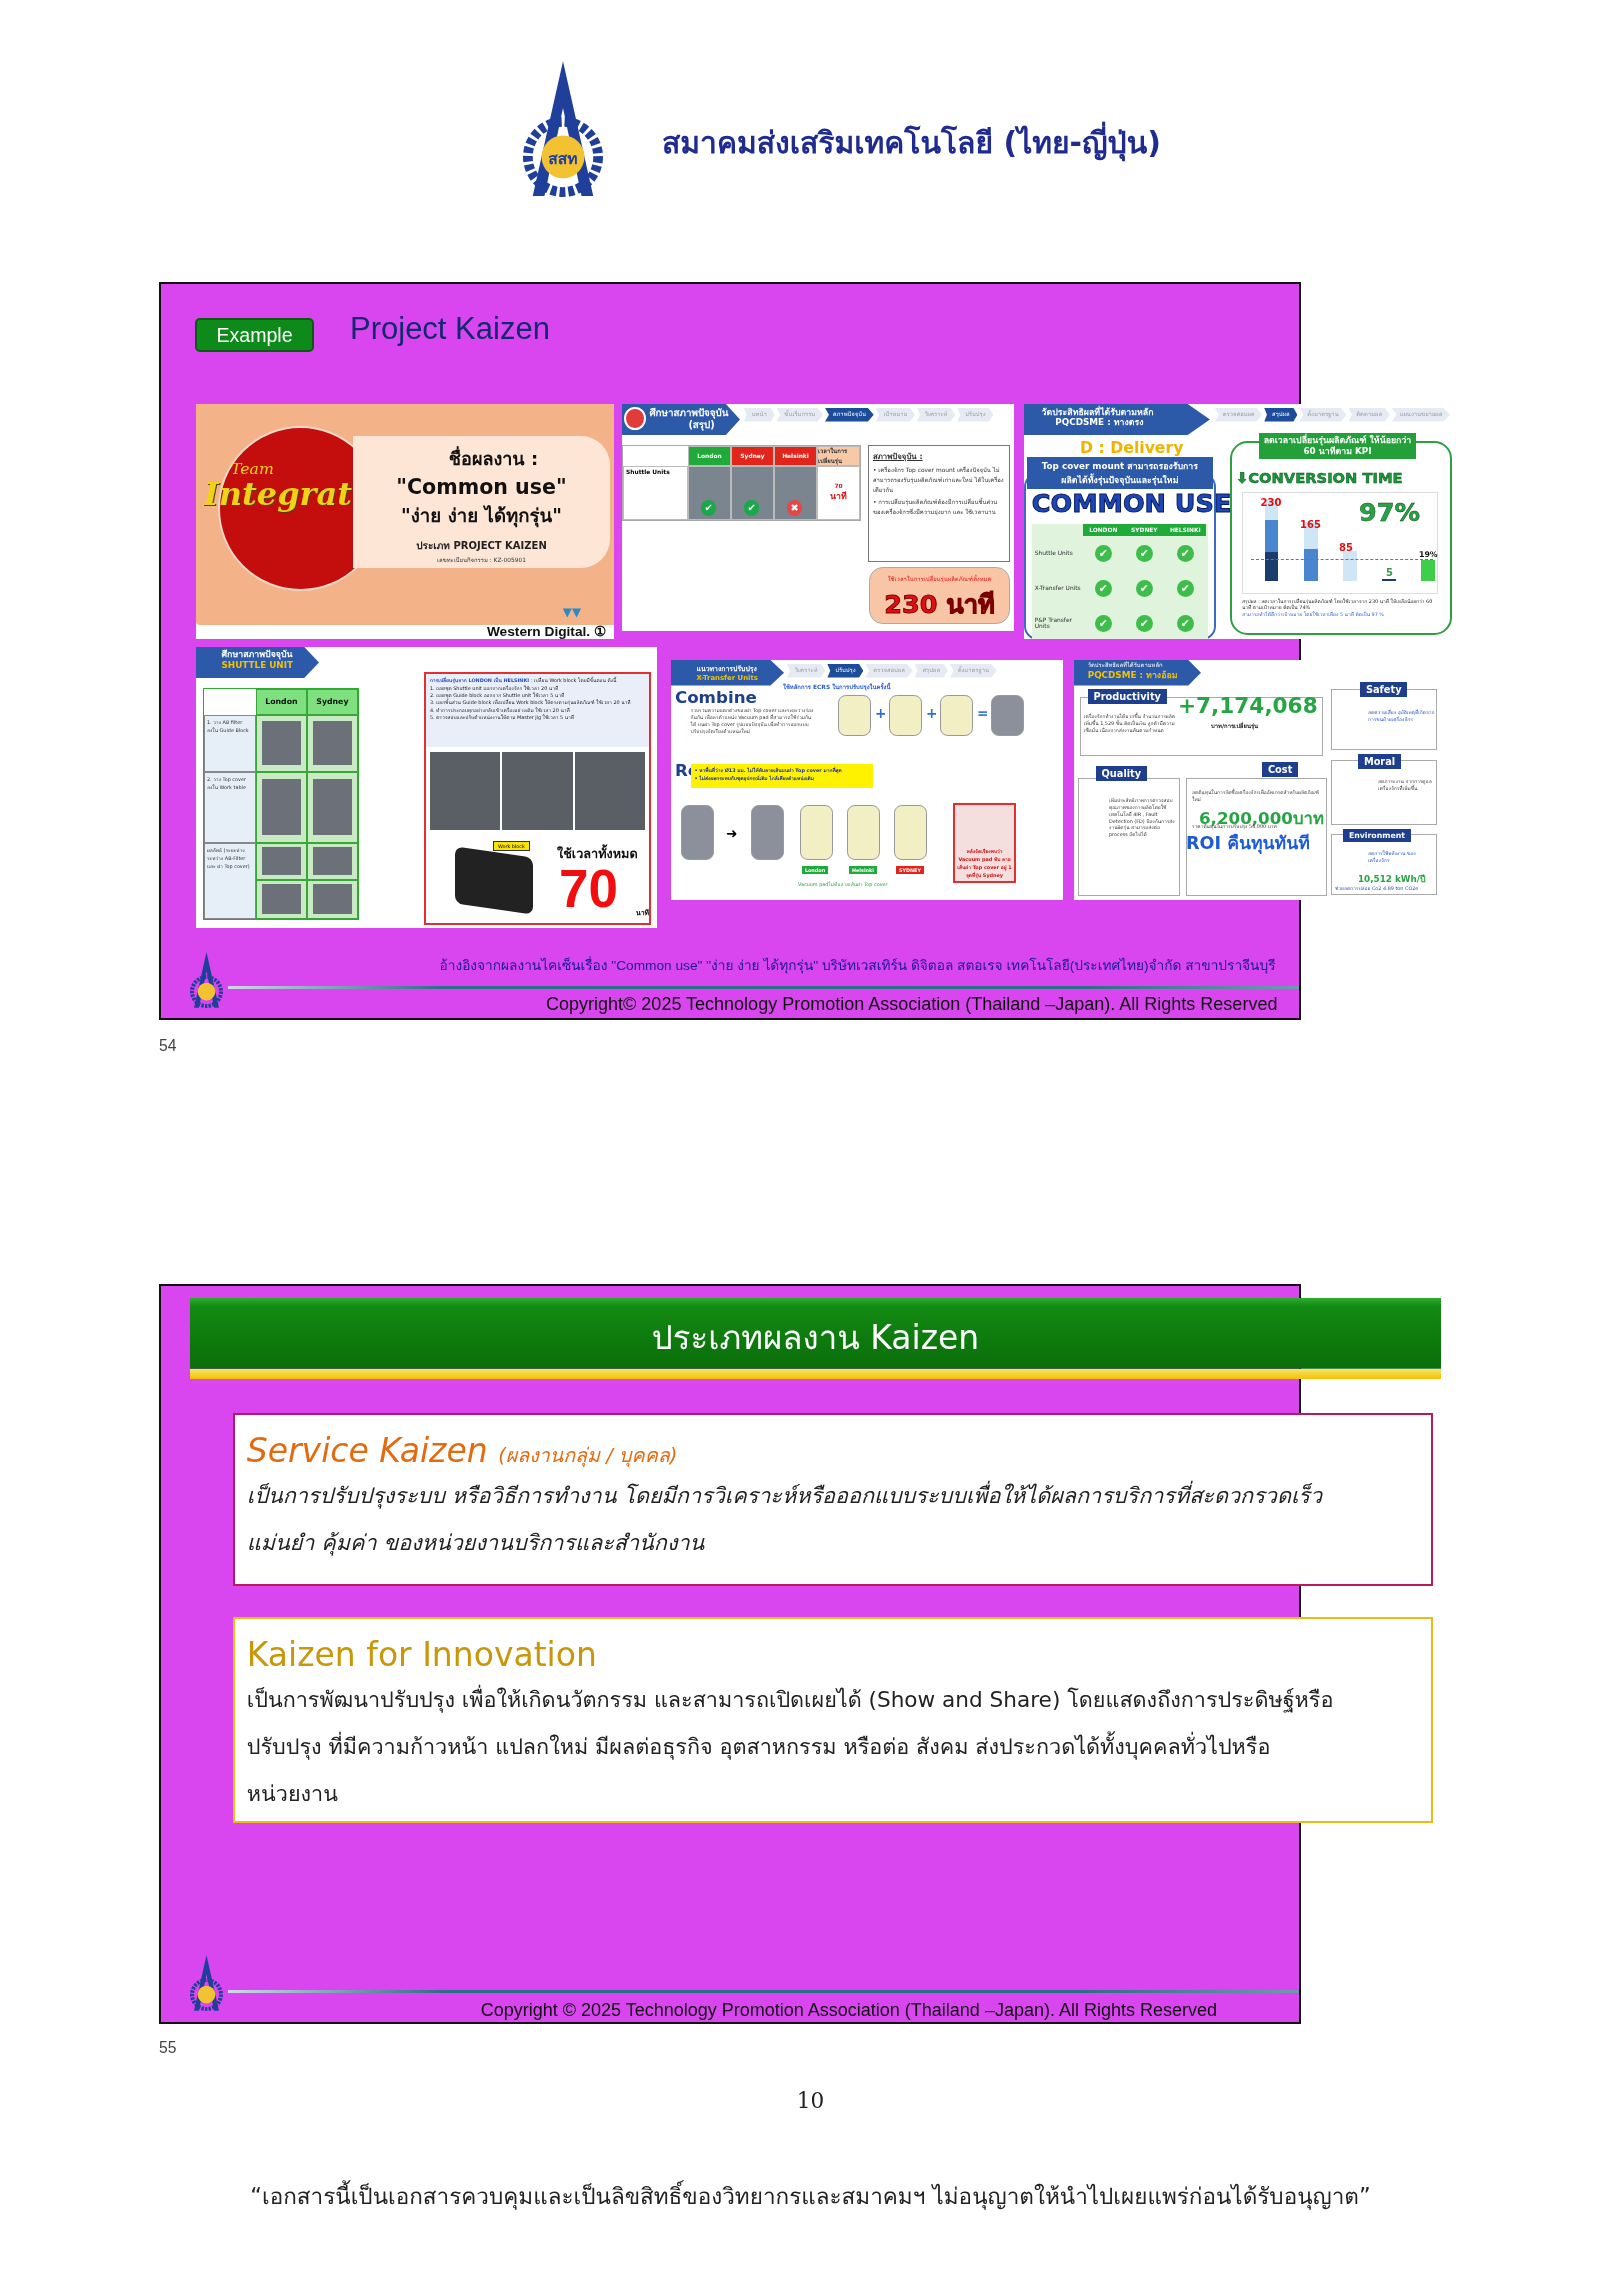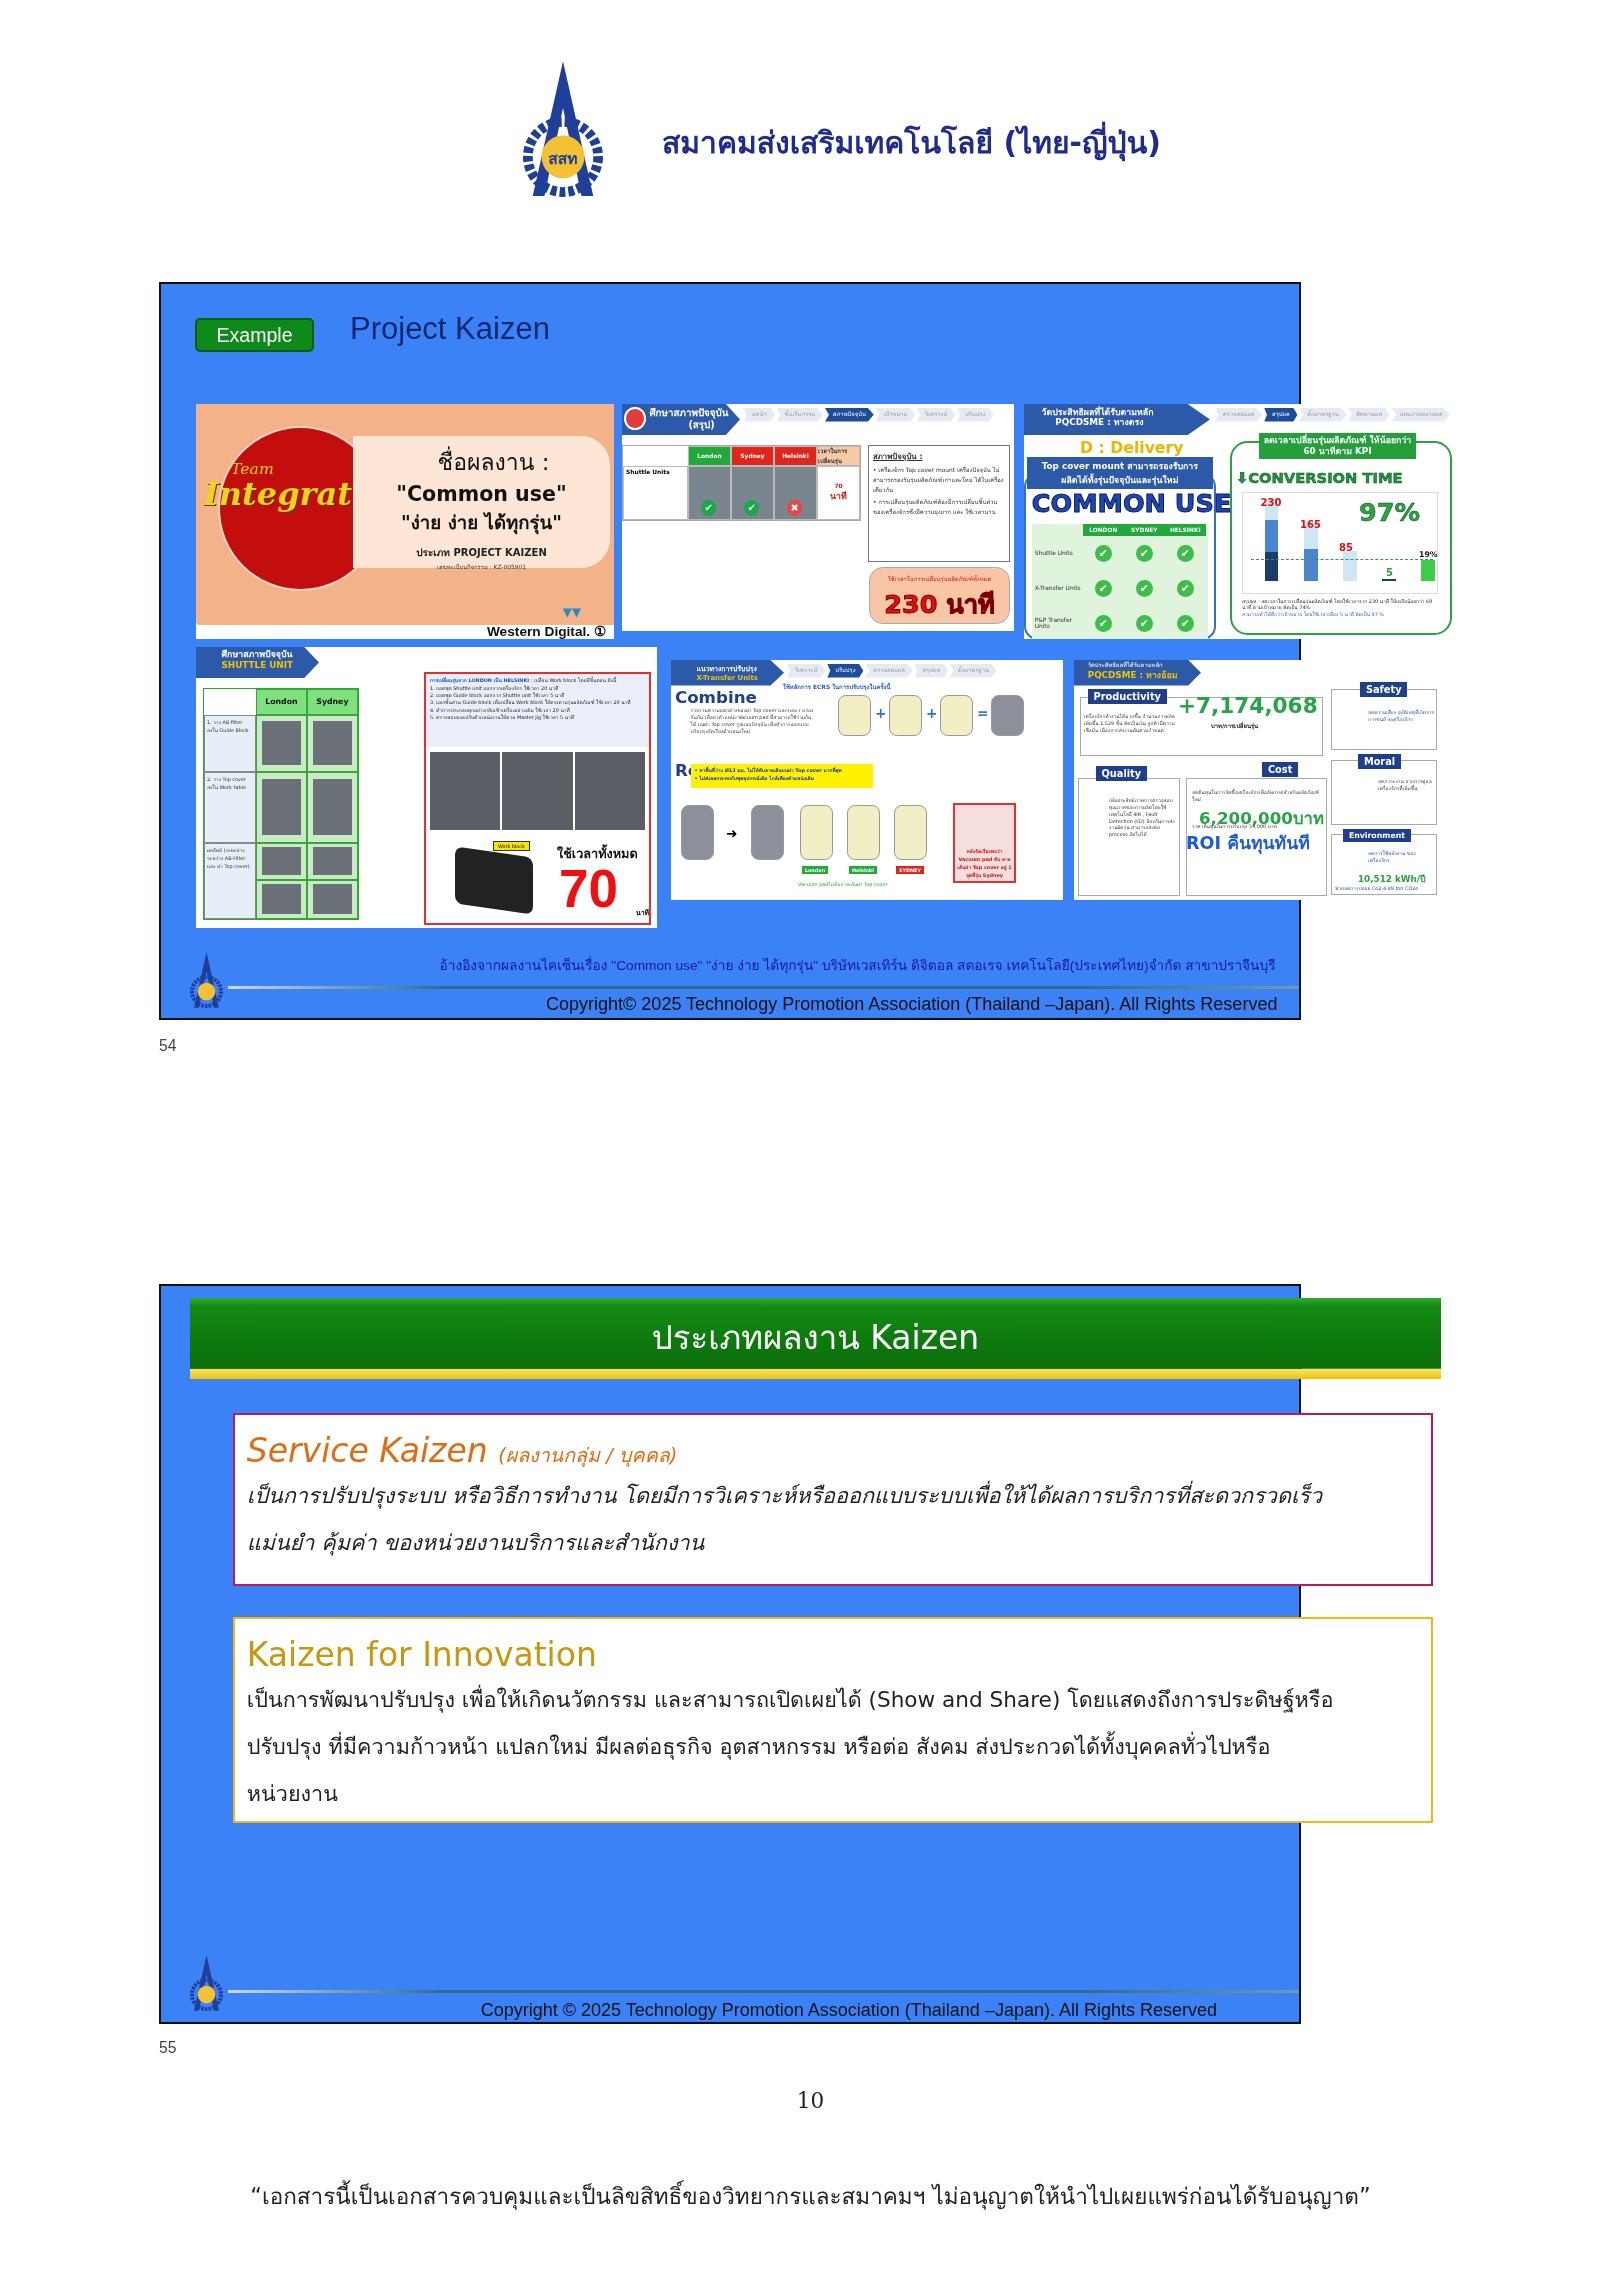--- a/index.html
+++ b/index.html
@@ -5,38 +5,38 @@
   * { box-sizing: border-box; margin: 0; padding: 0; }
   html, body { width: 1621px; height: 2293px; background: #ffffff; font-family: "DejaVu Sans", sans-serif; overflow: hidden; }
   .page { position: relative; width: 1621px; height: 2293px; }
 
   
   .header { position: absolute; left: 523px; top: 59px; display: flex; align-items: center; }
   .logo-big { width: 80px; height: 147px; position: relative; }
   .header-title { margin-left: 59px; margin-top: 19.6px; color: #1f2b8f; font-size: 30px; font-weight: bold; font-family: "DejaVu Sans", sans-serif; }
 
   
-  .slide { position: absolute; left: 159px; width: 1142px; border: 2.9px solid #111; background: #3b82f6; }
+  .slide { position: absolute; left: 159px; width: 1142px; border: 2.9px solid #111; background: #d946ef; }
   .slide1 { top: 282px; height: 738px; }
   .slide2 { top: 1284px; height: 740px; }
   .slide-num { position: absolute; left: 159px; font-size: 15.7px; color: #444; font-family: "Liberation Sans", sans-serif; }
 
   
   .example-badge { position: absolute; left: 34px; top: 34px; width: 119px; height: 34px; background: #0d8a1a; border: 2px solid #0a5a12; border-radius: 4.9px; color: #fff; font-size: 19.6px; font-family: "Liberation Sans", sans-serif; display: flex; align-items: center; justify-content: center; }
   .slide1-title { position: absolute; left: 189px; top: 27.4px; font-size: 31px; color: #13286e; font-family: "Liberation Sans", sans-serif; }
 
   .thumb { position: absolute; overflow: hidden; background: #fff; }
   
   .t1 { left: 35px; top: 120px; width: 418px; height: 235px; }
   .t1 .peach { position: absolute; left: 0; top: 0; width: 418px; height: 221px; background: #f3b287; border-radius: 0 0 0 3.9px; }
   .t1 .circle { position: absolute; left: 21.6px; top: 21.6px; width: 165px; height: 165px; border-radius: 50%; background: #c40d0d; border: 2px solid #e9d8c6; }
   .t1 .brand { position: absolute; left: 7.8px; top: 71px; font-family: "DejaVu Serif", serif; font-weight: bold; font-style: italic; color: #f0d21a; font-size: 32px; text-shadow: 1px 1px 0 #5b3a00; white-space: nowrap; }
   .t1 .brand-small { position: absolute; left: 35px; top: 55px; font-family: "DejaVu Serif", serif; color: #f0d21a; font-size: 15.7px; font-style: italic; }
   .t1 .pill { position: absolute; left: 157px; top: 32px; width: 257px; height: 132px; background: #fde6d6; border-radius: 0 29px 29px 0; text-align: center; padding-top: 7.8px; }
-  .t1 .pill .l1 { font-size: 23px; font-weight: normal; color: #111; padding-left: 24px; }
+  .t1 .pill .l1 { font-size: 18px; font-weight: bold; color: #111; padding-left: 24px; }
   .t1 .pill .l2 { font-size: 20.6px; font-weight: bold; color: #111; margin-top: 2px; }
   .t1 .pill .l3 { font-size: 18.6px; font-weight: bold; color: #111; margin-top: 2px; }
   .t1 .pill .l4 { font-size: 10px; font-weight: bold; color: #222; margin-top: 7.8px; }
   .t1 .pill .l5 { font-size: 5.9px; color: #333; margin-top: 2.9px; }
   .t1 .wd { position: absolute; right: 7.8px; bottom: 0px; font-family: "Liberation Sans", sans-serif; font-weight: bold; font-size: 13.7px; color: #111; }
   .t1 .wd-mark { position: absolute; right: 33px; bottom: 19.6px; color: #2a8bc4; font-size: 11.8px; font-weight: bold; }
 
   
   .mini-head { position: absolute; left: 0; top: 0; height: 31px; background: #2c5aa8; color: #fff; font-size: 9.8px; font-weight: bold; padding: 2.9px 9.8px 0 27.4px; clip-path: polygon(0 0, 88% 0, 100% 50%, 88% 100%, 0 100%); line-height: 1.2; }
   .mini-icon { position: absolute; left: 2px; top: 2.9px; width: 21.6px; height: 23.5px; border-radius: 50%; background: #e23b3b; border: 2px solid #fff; }

